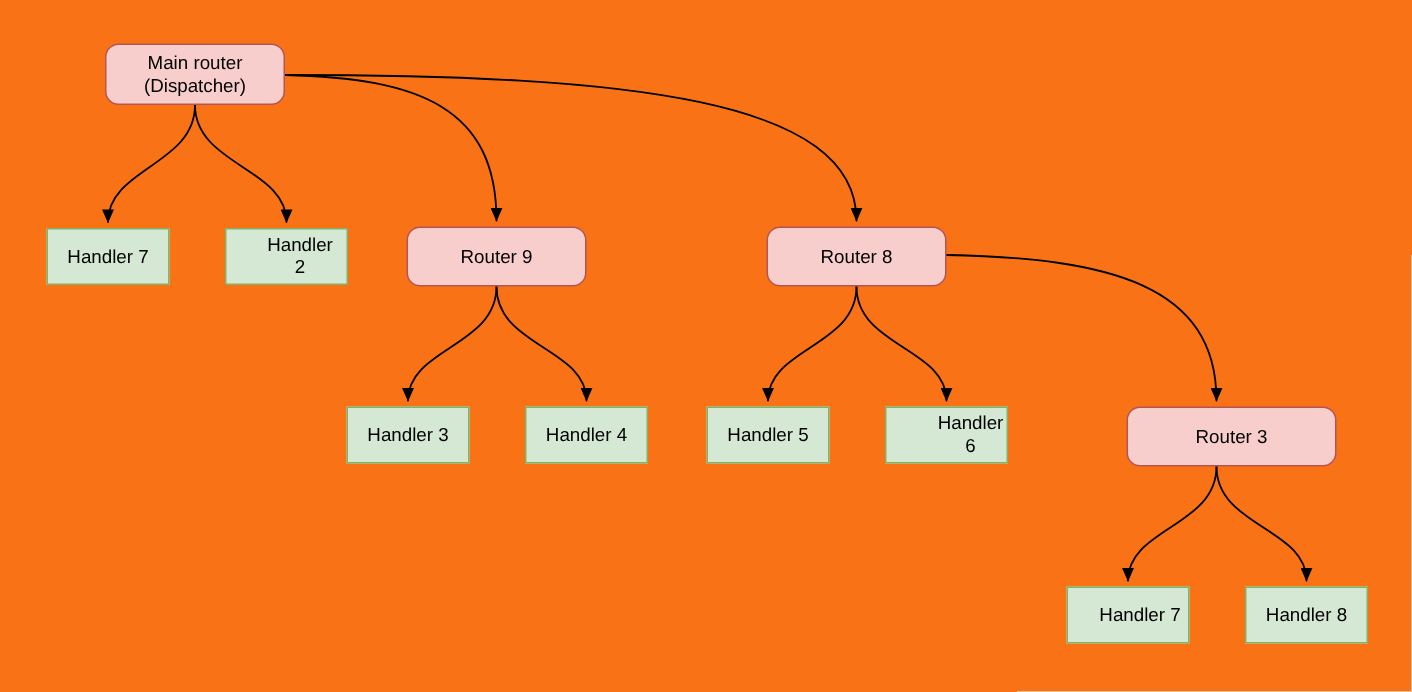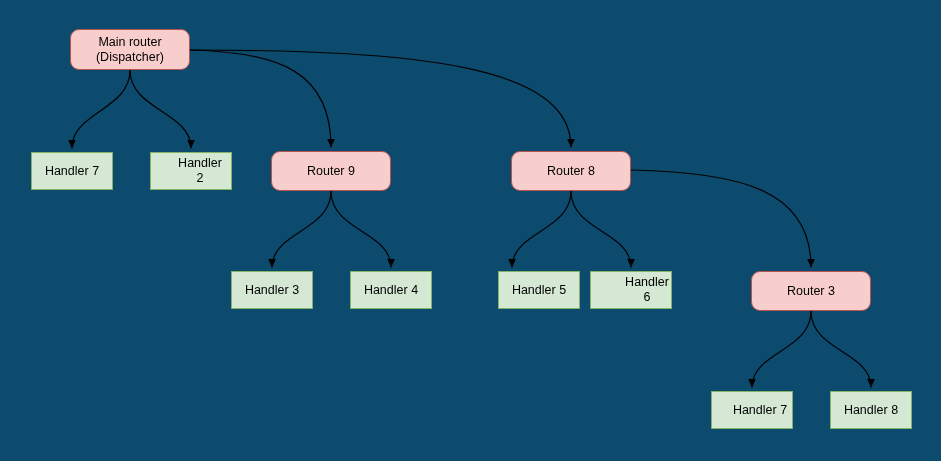--- a/index.html
+++ b/index.html
@@ -46,21 +46,21 @@
     border-radius: 0;
   }
   .node-label {
     display: block;
     padding: 0 4px;
   }
 </style>
 </head>
 <body>
 
-<div id="canvas" style="width: 941px; height: 461px; background: #0c4a6e;">
+<div id="canvas" style="width: 941px; height: 461px; background: #f97316;">
 
   <svg id="edge-layer" viewBox="0 0 941 461" width="941" height="461" xmlns="http://www.w3.org/2000/svg">
     <defs>
       <marker id="arrowhead" markerWidth="10" markerHeight="8" refX="8.4" refY="4" orient="auto" markerUnits="userSpaceOnUse">
         <path d="M 0 0 L 9 4 L 0 8 z" fill="#000000"></path>
       </marker>
     </defs>
     <g id="edges-group">
         <path d="M 130 70 C 130 110 72 112 72 148" fill="none" stroke="#000000" stroke-width="1.2" stroke-linecap="round" marker-end="url(#arrowhead)"></path>
         <path d="M 130 70 C 130 110 191 112 191 148" fill="none" stroke="#000000" stroke-width="1.2" stroke-linecap="round" marker-end="url(#arrowhead)"></path>
@@ -78,20 +78,20 @@
 
   <div id="nodes-group">
       <div class="node node-router" style="left: 70px; top: 29px; width: 120px; height: 41px; background: rgb(248, 206, 204); border-color: rgb(184, 84, 80);"><span class="node-label" style="color: rgb(0, 0, 0);">Main router
 (Dispatcher)</span></div>
       <div class="node node-handler" style="left: 31px; top: 152px; width: 82px; height: 38px; background: rgb(213, 232, 212); border-color: rgb(130, 179, 102);"><span class="node-label" style="color: rgb(0, 0, 0);">Handler 7</span></div>
       <div class="node node-handler" style="left: 150px; top: 152px; width: 82px; height: 38px; background: rgb(213, 232, 212); border-color: rgb(130, 179, 102); padding-left: 18px;"><span class="node-label" style="color: rgb(0, 0, 0);">Handler 2</span></div>
       <div class="node node-router" style="left: 271px; top: 151px; width: 120px; height: 40px; background: rgb(248, 206, 204); border-color: rgb(184, 84, 80);"><span class="node-label" style="color: rgb(0, 0, 0);">Router 9</span></div>
       <div class="node node-router" style="left: 511px; top: 151px; width: 120px; height: 40px; background: rgb(248, 206, 204); border-color: rgb(184, 84, 80);"><span class="node-label" style="color: rgb(0, 0, 0);">Router 8</span></div>
       <div class="node node-handler" style="left: 231px; top: 271px; width: 82px; height: 38px; background: rgb(213, 232, 212); border-color: rgb(130, 179, 102);"><span class="node-label" style="color: rgb(0, 0, 0);">Handler 3</span></div>
       <div class="node node-handler" style="left: 350px; top: 271px; width: 82px; height: 38px; background: rgb(213, 232, 212); border-color: rgb(130, 179, 102);"><span class="node-label" style="color: rgb(0, 0, 0);">Handler 4</span></div>
-      <div class="node node-handler" style="left: 471px; top: 271px; width: 82px; height: 38px; background: rgb(213, 232, 212); border-color: rgb(130, 179, 102); margin-left: 27px;"><span class="node-label" style="color: rgb(0, 0, 0);">Handler 5</span></div>
+      <div class="node node-handler" style="left: 471px; top: 271px; width: 82px; height: 38px; background: rgb(213, 232, 212); border-color: rgb(130, 179, 102);"><span class="node-label" style="color: rgb(0, 0, 0);">Handler 5</span></div>
       <div class="node node-handler" style="left: 590px; top: 271px; width: 82px; height: 38px; background: rgb(213, 232, 212); border-color: rgb(130, 179, 102); padding-left: 32px;"><span class="node-label" style="color: rgb(0, 0, 0);">Handler 6</span></div>
-      <div class="node node-router" style="left: 751px; top: 271px; width: 120px; height: 40px; background: rgb(248, 206, 204); border-color: rgb(184, 84, 80);"><span class="node-label" style="color: rgb(0, 0, 0);">Router 3</span></div>
+      <div class="node node-router" style="left: 751px; top: 271px; width: 140px; height: 40px; background: rgb(248, 206, 204); border-color: rgb(184, 84, 80);"><span class="node-label" style="color: rgb(0, 0, 0);">Router 3</span></div>
       <div class="node node-handler" style="left: 711px; top: 391px; width: 82px; height: 38px; background: rgb(213, 232, 212); border-color: rgb(130, 179, 102);"><span class="node-label" style="color: rgb(0, 0, 0); margin-left: 16px;">Handler 7</span></div>
       <div class="node node-handler" style="left: 830px; top: 391px; width: 82px; height: 38px; background: rgb(213, 232, 212); border-color: rgb(130, 179, 102);"><span class="node-label" style="color: rgb(0, 0, 0); text-align: center;">Handler 8</span></div>
     </div>
 
 </div>
 
 </body></html>

